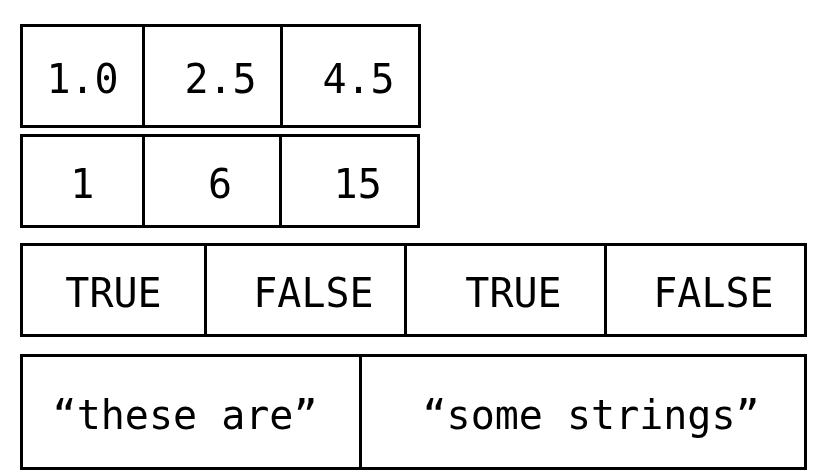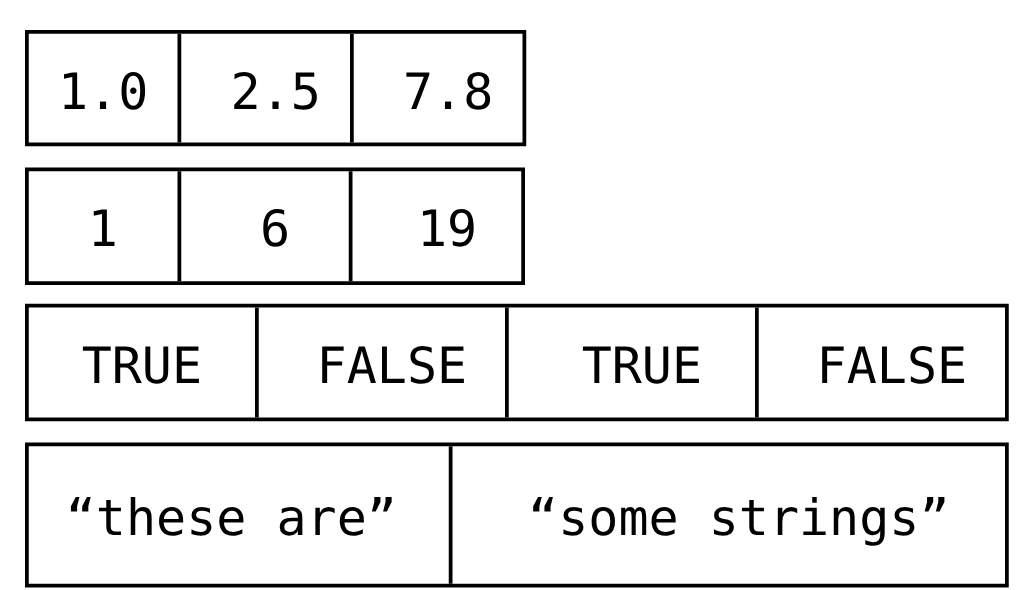--- a/index.html
+++ b/index.html
@@ -33,42 +33,42 @@
     justify-content: center;
     font-size: 40px;
     line-height: 1;
     white-space: nowrap;
     padding-top: 6px; 
   }
   .cell + .cell {
     border-left: 3px solid #000000;
     padding-left: 16px;
   }
-  .row-doubles  { left: 20px; top: 24px;  width: 401px; height: 93px; }
+  .row-doubles  { left: 20px; top: 24px;  width: 401px; height: 104px; }
   .row-integers { left: 20px; top: 134px; width: 400px; height: 94px; }
   .row-logicals { left: 20px; top: 243px; width: 787px; height: 94px; }
   .row-strings  { left: 20px; top: 354px; width: 787px; height: 116px; }
   .row-strings .cell-first { flex: 0 0 41.5%; }
   .row-strings .cell-last  { flex: 1 1 auto; margin-left: 12px; }
 </style>
 </head>
 <body>
 
 <div class="diagram">
 
   <div class="vector-row row-doubles">
     <div class="cell">1.0</div>
     <div class="cell">2.5</div>
-    <div class="cell">7.8</div>
+    <div class="cell">4.5</div>
   </div>
 
   <div class="vector-row row-integers">
     <div class="cell">1</div>
     <div class="cell">6</div>
-    <div class="cell">19</div>
+    <div class="cell">15</div>
   </div>
 
   <div class="vector-row row-logicals">
     <div class="cell">TRUE</div>
     <div class="cell">FALSE</div>
     <div class="cell">TRUE</div>
     <div class="cell">FALSE</div>
   </div>
 
   <div class="vector-row row-strings">

